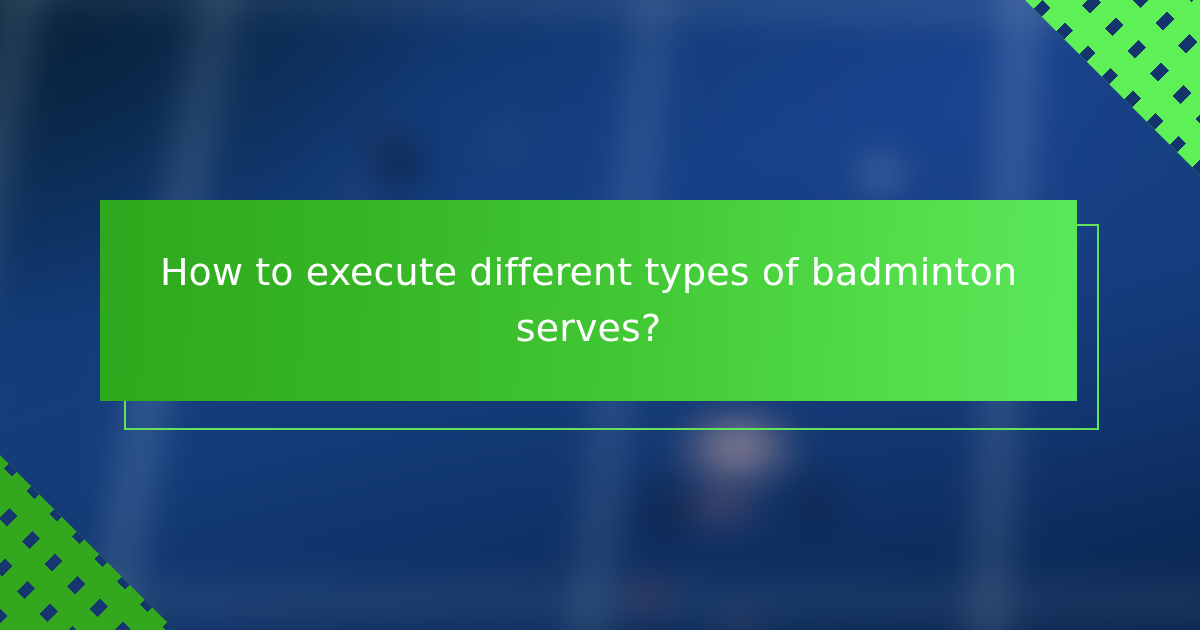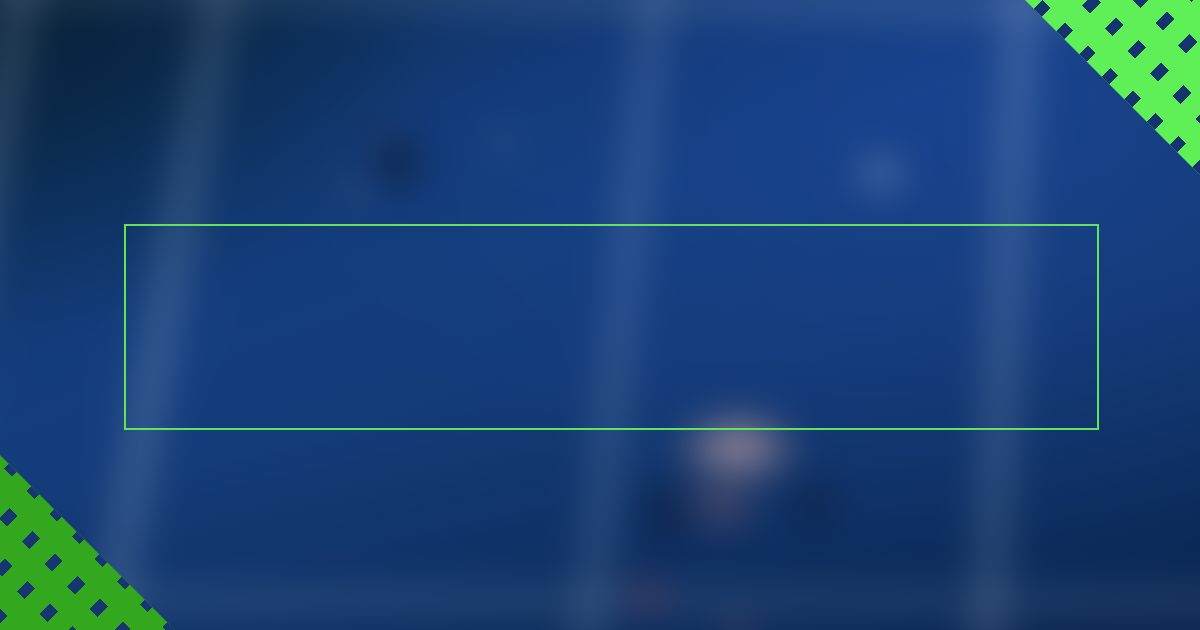--- a/index.html
+++ b/index.html
@@ -154,14 +154,17 @@
     <div class="corner-dots alt"></div>
   </div>
 
   <div class="corner corner-tr">
     <div class="corner-fill"></div>
     <div class="corner-dots"></div>
   </div>
 
   <div class="outline-frame"></div>
 
+  <div class="title-card">
+    <div class="title-text">How to execute different types of badminton serves?</div>
+  </div>
 
 </div>
 
 </body></html>

